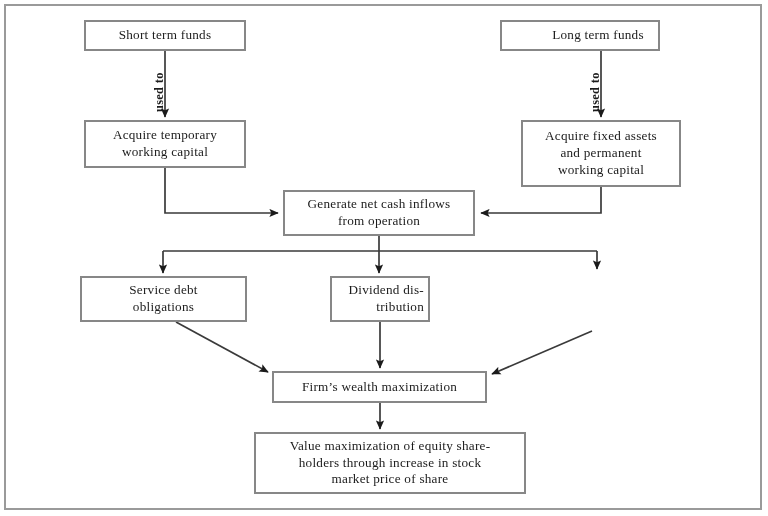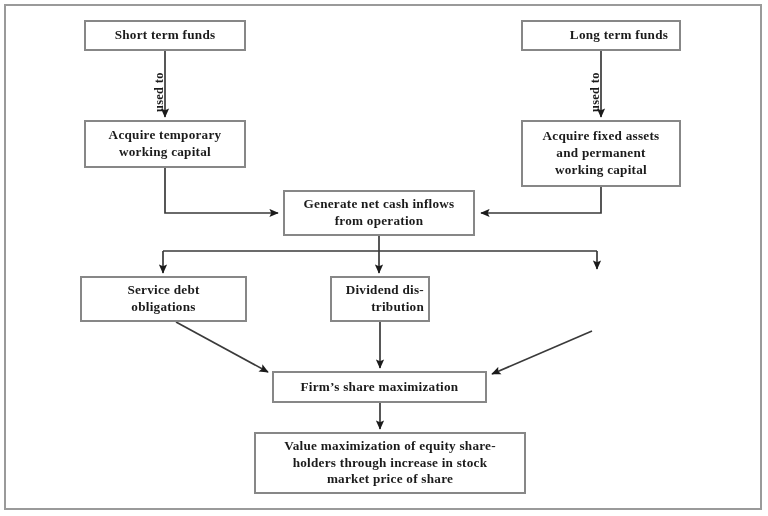--- a/index.html
+++ b/index.html
@@ -36,21 +36,21 @@
   .node {
     position: absolute;
     box-sizing: border-box;
     border: 2px solid #878787;
     background: #ffffff;
     display: flex;
     align-items: center;
     justify-content: center;
     text-align: center;
     color: #1b1b1b;
-    font-weight: bold;
+    font-weight: normal;
     font-size: 13.2px;
     line-height: 1.28;
     letter-spacing: 0.25px;
     padding: 2px 4px;
   }
   .node .txt { display: block; width: 100%; }
   .vlabel {
     position: absolute;
     color: #1b1b1b;
     font-weight: bold;
@@ -100,21 +100,21 @@
       <line x1="592" y1="331" x2="492" y2="374" marker-end="url(#ah)"></line>
 
       <line x1="380" y1="403" x2="380" y2="429" marker-end="url(#ah)"></line>
     </g>
   </svg>
 
   <div class="node" style="left:84px; top:20px; width:162px; height:31px;">
     <span class="txt">Short term funds</span>
   </div>
 
-  <div class="node" style="left:521px; top:20px; width:160px; height:31px;padding-left:40px;">
+  <div class="node" style="left:500px; top:20px; width:160px; height:31px;padding-left:40px;">
     <span class="txt">Long term funds</span>
   </div>
 
   <div class="node" style="left:84px; top:120px; width:162px; height:48px;align-items:center;">
     <span class="txt">Acquire temporary<br>working capital</span>
   </div>
 
   <div class="node" style="left:521px; top:120px; width:160px; height:67px;">
     <span class="txt">Acquire fixed assets<br>and permanent<br>working capital</span>
   </div>
@@ -126,21 +126,21 @@
   <div class="node" style="left:80px; top:276px; width:167px; height:46px;justify-content:flex-end;">
     <span class="txt">Service debt<br>obligations</span>
   </div>
 
   <div class="node" style="left:330px; top:276px; width:100px; height:46px;text-align:right;">
     <span class="txt">Dividend dis-<br>tribution</span>
   </div>
 
 
   <div class="node" style="left:272px; top:371px; width:215px; height:32px;">
-    <span class="txt">Firm’s share maximization</span>
+    <span class="txt">Firm’s wealth maximization</span>
   </div>
 
   <div class="node" style="left:254px; top:432px; width:272px; height:62px;">
     <span class="txt">Value maximization of equity share-<br>holders through increase in stock<br>market price of share</span>
   </div>
 
   <div class="vlabel" style="left:152px; top:112px;">used to</div>
 
   <div class="vlabel" style="left:588px; top:112px;">used to</div>
 

